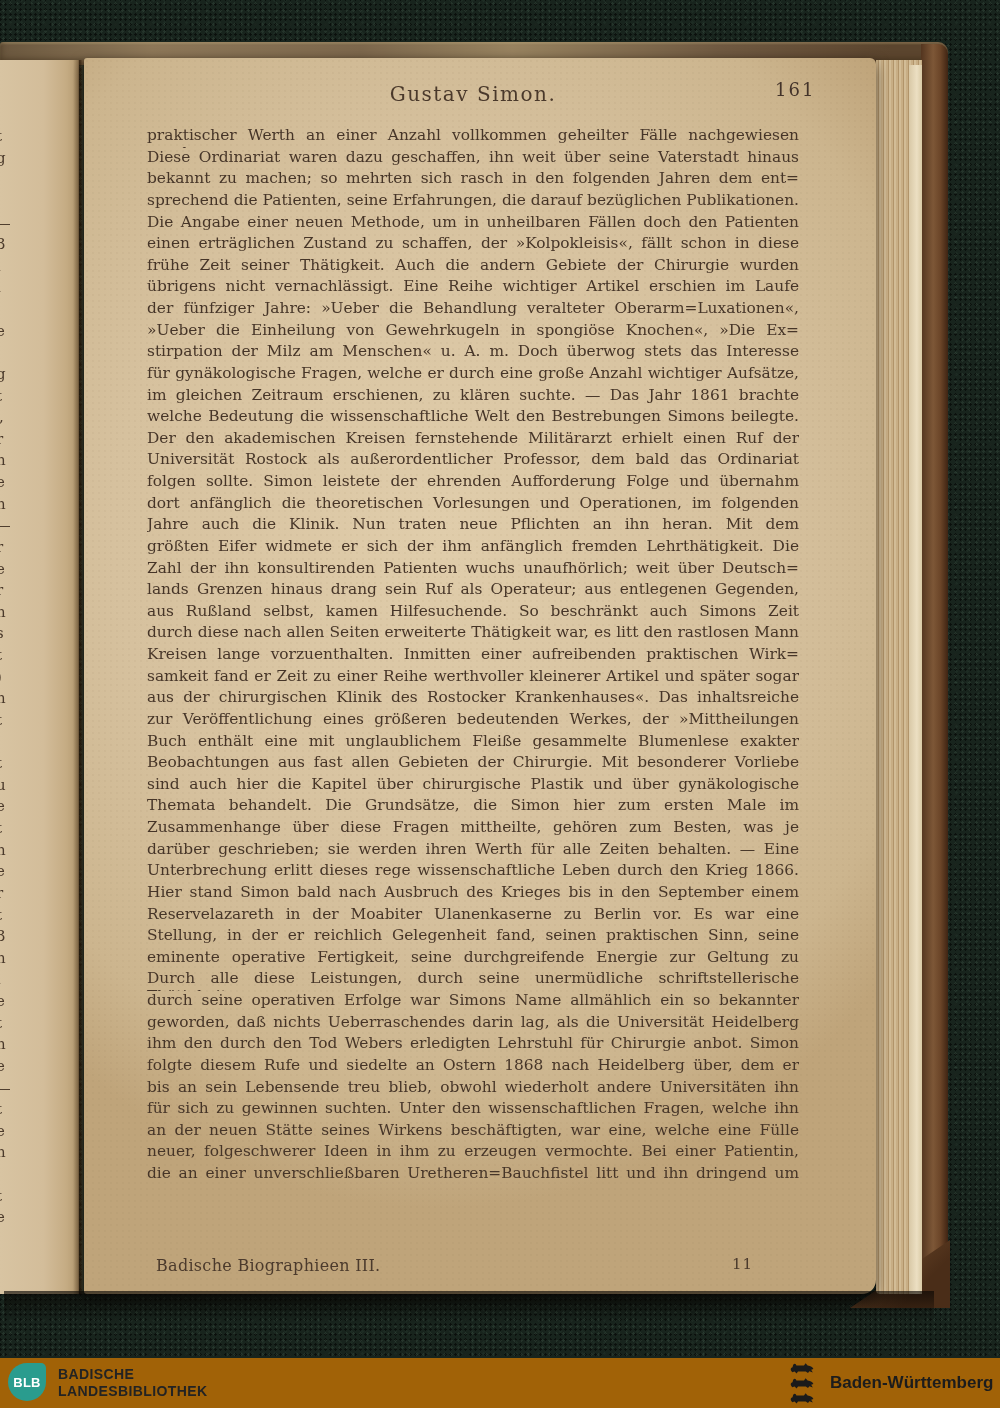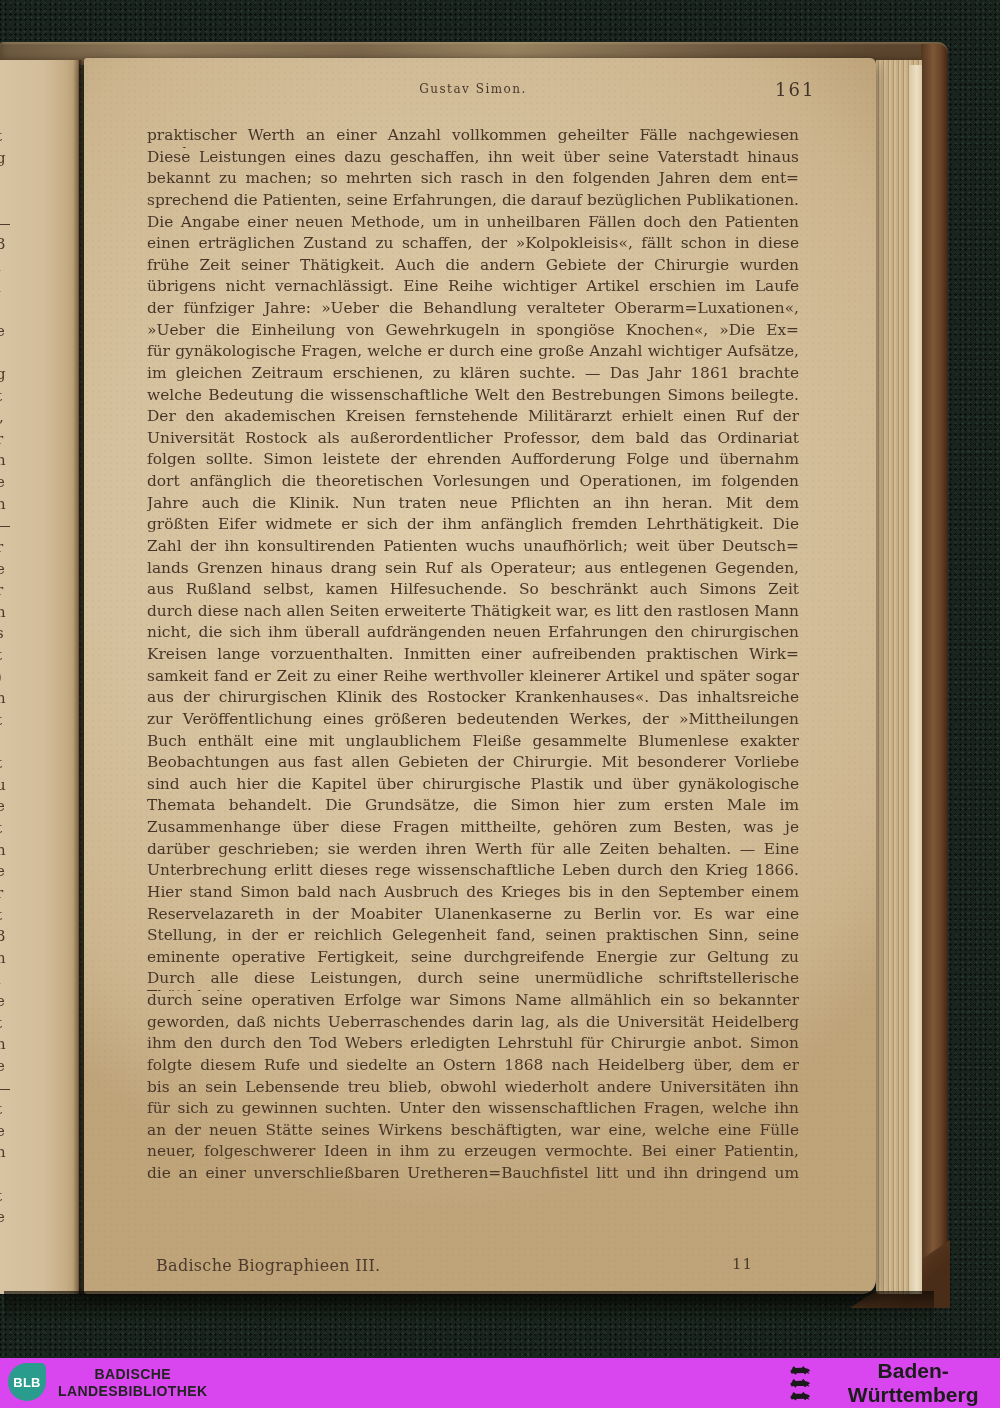--- a/index.html
+++ b/index.html
@@ -67,21 +67,21 @@
     position:absolute; left:84px; top:58px; width:792px; height:1236px;
     background:
       radial-gradient(rgba(120,92,58,0.05) 1px, transparent 1.2px),
       radial-gradient(ellipse 75% 55% at 45% 38%, #e0cdab 0%, #d6c19e 55%, #ccb58e 85%, #bfa47a 100%);
     background-size: 6px 6px, 100% 100%;
     border-radius:3px 6px 14px 3px;
     box-shadow:0 6px 14px rgba(0,0,0,0.5);
   }
   .scan-header-title {
     position:absolute; left:63px; top:24px; width:652px; text-align:center;
-    font-size:12px; letter-spacing:1.5px; color:#4a392b;
+    font-size:20px; letter-spacing:1.5px; color:#4a392b;
   }
   .scan-page-number {
     position:absolute; left:671px; top:21px;
     font-size:18px; letter-spacing:2px; color:#43332a;margin-left:20px;
   }
   .text-col {
     position:absolute; left:63px; top:68px; width:652px;
   }
   .line {
     height:21.63px; overflow:hidden;
@@ -94,39 +94,39 @@
     font-size:16px; color:#4b3a2c; letter-spacing:0.3px;
   }
   .scan-sheet-number {
     position:absolute; left:648px; top:1197px;
     font-size:15px; letter-spacing:1px; color:#4b3a2c;
   }
 
   
   .viewer-footer {
     position:absolute; left:0; top:1358px; width:1000px; height:50px;
-    background:#d946ef; font-family:"Liberation Sans", sans-serif;text-align:center;
+    background:#a16207; font-family:"Liberation Sans", sans-serif;
   }
   .blb-logo {
     position:absolute; left:8px; top:5px; width:38px; height:38px;
     background:#2a9c8e; border-radius:50% 5px 50% 50%;
     display:flex; align-items:center; justify-content:center;
     color:#ffffff; font-weight:bold; font-size:13px; letter-spacing:0.3px;
   }
   .lib-name {
     position:absolute; left:58px; top:8px;
     font-weight:bold; font-size:14px; line-height:17px;
     letter-spacing:0.4px; color:#232323;
   }
   .state-group {
     position:absolute; left:789px; top:3px; height:44px;
     display:flex; align-items:center; gap:15px;
   }
   .coa { width:26px; height:44px; }
-  .state-name { font-size:21px; font-weight:600; color:#1c1c1c; }
+  .state-name { font-size:17px; font-weight:600; color:#1c1c1c; }
 </style>
 </head>
 <body>
 
 <div class="scene"></div>
 
 <div class="book-top-edge"></div>
 <div class="cover-right"></div>
 <div class="cover-corner"></div>
 <div class="page-edges"></div>
@@ -187,43 +187,43 @@
       <div class="frag-line"></div>
     </div>
 </div>
 <div class="gutter"></div>
 
 <div class="main-page">
   <div class="scan-header-title">Gustav Simon.</div>
   <div class="scan-page-number">161</div>
   <div class="text-col">
       <div class="line">praktischer Werth an einer Anzahl vollkommen geheilter Fälle nachgewiesen wurde.</div>
-      <div class="line">Diese Leistungen eines dazu geschaffen, ihn weit über seine Vaterstadt hinaus</div>
+      <div class="line">Diese Ordinariat waren dazu geschaffen, ihn weit über seine Vaterstadt hinaus</div>
       <div class="line">bekannt zu machen; so mehrten sich rasch in den folgenden Jahren dem ent=</div>
       <div class="line">sprechend die Patienten, seine Erfahrungen, die darauf bezüglichen Publikationen.</div>
       <div class="line">Die Angabe einer neuen Methode, um in unheilbaren Fällen doch den Patienten</div>
       <div class="line">einen erträglichen Zustand zu schaffen, der »Kolpokleisis«, fällt schon in diese</div>
       <div class="line">frühe Zeit seiner Thätigkeit. Auch die andern Gebiete der Chirurgie wurden</div>
       <div class="line">übrigens nicht vernachlässigt. Eine Reihe wichtiger Artikel erschien im Laufe</div>
       <div class="line">der fünfziger Jahre: »Ueber die Behandlung veralteter Oberarm=Luxationen«,</div>
       <div class="line">»Ueber die Einheilung von Gewehrkugeln in spongiöse Knochen«, »Die Ex=</div>
+      <div class="line">stirpation der Milz am Menschen« u. A. m.  Doch überwog stets das Interesse</div>
       <div class="line">für gynäkologische Fragen, welche er durch eine große Anzahl wichtiger Aufsätze,</div>
       <div class="line">im gleichen Zeitraum erschienen, zu klären suchte. — Das Jahr 1861 brachte</div>
       <div class="line">welche Bedeutung die wissenschaftliche Welt den Bestrebungen Simons beilegte.</div>
       <div class="line">Der den akademischen Kreisen fernstehende Militärarzt erhielt einen Ruf der</div>
       <div class="line">Universität Rostock als außerordentlicher Professor, dem bald das Ordinariat</div>
       <div class="line">folgen sollte.  Simon leistete der ehrenden Aufforderung Folge und übernahm</div>
       <div class="line">dort anfänglich die theoretischen Vorlesungen und Operationen, im folgenden</div>
       <div class="line">Jahre auch die Klinik.  Nun traten neue Pflichten an ihn heran.  Mit dem</div>
       <div class="line">größten Eifer widmete er sich der ihm anfänglich fremden Lehrthätigkeit.  Die</div>
       <div class="line">Zahl der ihn konsultirenden Patienten wuchs unaufhörlich; weit über Deutsch=</div>
       <div class="line">lands Grenzen hinaus drang sein Ruf als Operateur; aus entlegenen Gegenden,</div>
       <div class="line">aus Rußland selbst, kamen Hilfesuchende.  So beschränkt auch Simons Zeit</div>
       <div class="line">durch diese nach allen Seiten erweiterte Thätigkeit war, es litt den rastlosen Mann</div>
-      <div class="line">nicht, die sich ihm überall aufdrängenden neuen Erfahrungen den chirurgischen</div>
       <div class="line">Kreisen lange vorzuenthalten.  Inmitten einer aufreibenden praktischen Wirk=</div>
       <div class="line">samkeit fand er Zeit zu einer Reihe werthvoller kleinerer Artikel und später sogar</div>
       <div class="line">aus der chirurgischen Klinik des Rostocker Krankenhauses«.  Das inhaltsreiche</div>
       <div class="line">zur Veröffentlichung eines größeren bedeutenden Werkes, der »Mittheilungen</div>
       <div class="line">Buch enthält eine mit unglaublichem Fleiße gesammelte Blumenlese exakter</div>
       <div class="line">Beobachtungen aus fast allen Gebieten der Chirurgie.  Mit besonderer Vorliebe</div>
       <div class="line">sind auch hier die Kapitel über chirurgische Plastik und über gynäkologische</div>
       <div class="line">Themata behandelt.  Die Grundsätze, die Simon hier zum ersten Male im</div>
       <div class="line">Zusammenhange über diese Fragen mittheilte, gehören zum Besten, was je</div>
       <div class="line">darüber geschrieben; sie werden ihren Werth für alle Zeiten behalten. — Eine</div>

